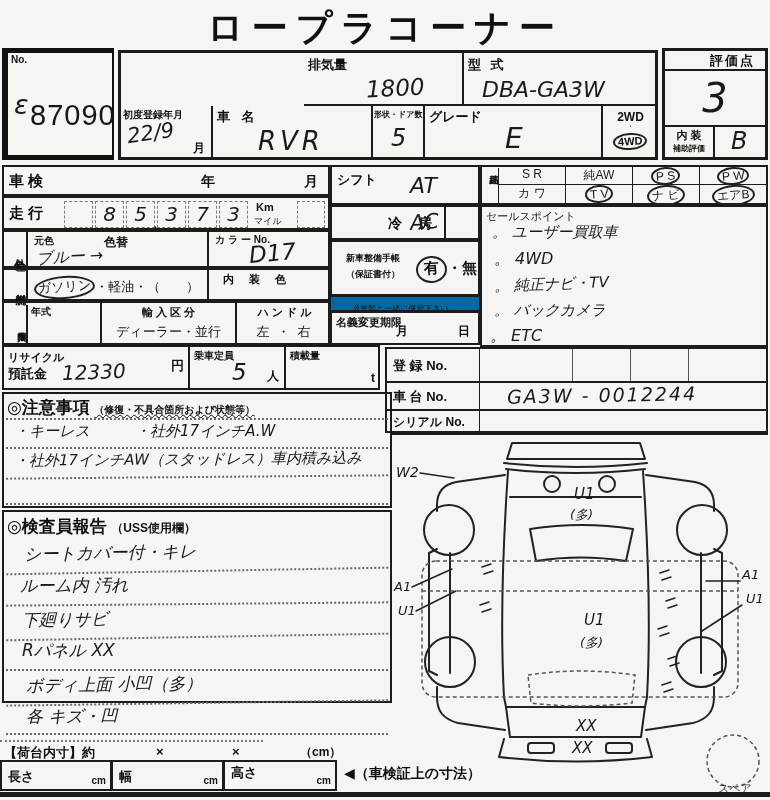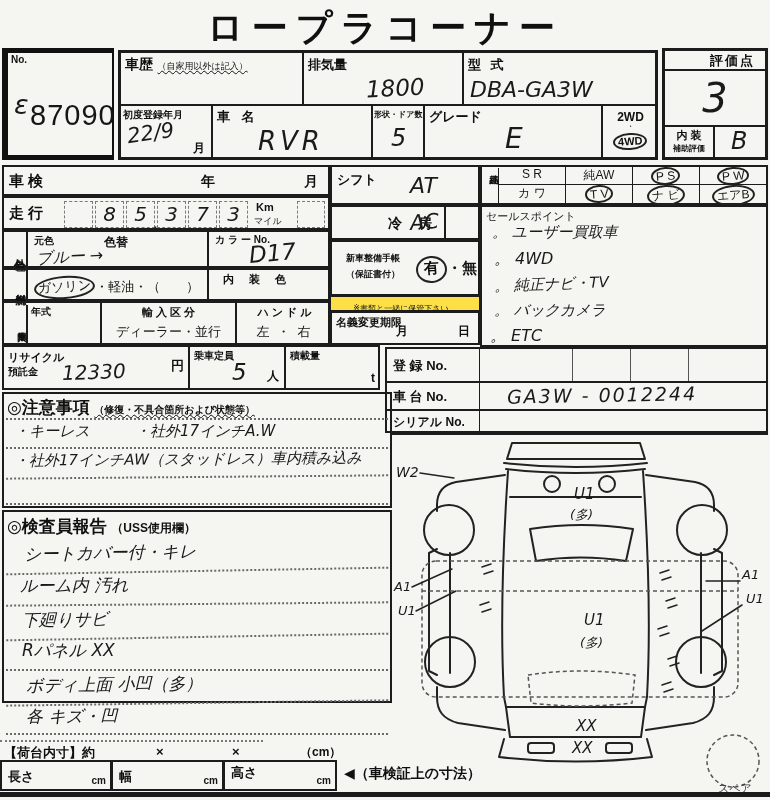--- a/index.html
+++ b/index.html
@@ -27,31 +27,27 @@
   <div class="abs lbl" style="top:4px;left:0;width:770px;text-align:center;font-size:36px;letter-spacing:8px;">ロープラコーナー</div>
 
   <div class="abs" style="top:48px;left:2px;width:112px;height:112px;border-left:6px solid #111;border-top:5px solid #111;border-bottom:5px solid #111;border-right:2px solid #111;">
     <span class="abs lbl" style="top:1px;left:3px;font-size:10px;">No.</span>
     <span class="abs hw" style="top:36px;left:6px;font-size:27px;">ε</span>
     <span class="abs" style="top:46px;left:22px;font-size:29px;letter-spacing:1px;">87090</span>
   </div>
 
   <div class="bx" style="top:50px;left:118px;width:540px;height:110px;border-width:3px;">
 
-    <div class="abs" style="top:0;left:0;width:183px;height:53px;border-right:2px solid #1c1c1c;border-bottom:2px solid #1c1c1c;">
-      <span class="lbl" style="font-size:14px;margin:3px 0 0 4px;display:inline-block;">車歴</span>
-      <span style="font-size:9px;text-decoration:underline wavy 1px;">（自家用以外は記入）</span>
-    </div>
     <div class="abs" style="top:0;left:183px;width:160px;height:53px;border-right:2px solid #1c1c1c;border-bottom:2px solid #1c1c1c;">
       <span class="abs lbl" style="top:3px;left:4px;font-size:13px;">排気量</span>
       <span class="abs hw" style="top:22px;left:62px;font-size:23px;transform:rotate(-3deg);">1800</span>
     </div>
     <div class="abs" style="top:0;left:343px;width:194px;height:53px;border-bottom:2px solid #1c1c1c;">
       <span class="abs lbl" style="top:3px;left:4px;font-size:13px;letter-spacing:3px;">型 式</span>
-      <span class="abs hw" style="top:24px;left:6px;font-size:22px;">DBA-GA3W</span>
+      <span class="abs hw" style="top:24px;left:18px;font-size:22px;">DBA-GA3W</span>
     </div>
 
     <div class="abs" style="top:53px;left:0;width:92px;height:54px;border-right:2px solid #1c1c1c;">
       <span class="abs lbl" style="top:2px;left:2px;font-size:10px;">初度登録年月</span>
       <span class="abs hw" style="top:15px;left:6px;font-size:21px;transform:rotate(-8deg);">22/9</span>
       <span class="abs lbl" style="bottom:3px;right:6px;font-size:12px;">月</span>
     </div>
     <div class="abs" style="top:53px;left:92px;width:160px;height:54px;border-right:2px solid #1c1c1c;">
       <span class="abs lbl" style="top:2px;left:4px;font-size:13px;letter-spacing:4px;">車 名</span>
       <span class="abs hw" style="top:20px;left:45px;font-size:26px;letter-spacing:4px;">RVR</span>
@@ -139,21 +135,21 @@
     </div>
     <div class="abs" style="top:0;left:98px;width:135px;height:100%;border-right:2px solid #1c1c1c;text-align:center;">
       <div class="lbl" style="font-size:11px;margin-top:2px;">輸 入 区 分</div>
       <div style="font-size:13px;margin-top:3px;">ディーラー・並行</div>
     </div>
   </div>
 
   <div class="bx" style="top:345px;left:2px;width:378px;height:45px;">
     <div class="abs" style="top:0;left:0;width:186px;height:100%;border-right:2px solid #1c1c1c;">
       <div class="lbl" style="font-size:11px;margin:3px 0 0 4px;">リサイクル</div>
-      <div class="lbl" style="font-size:10px;margin-left:4px;">預託金</div>
+      <div class="lbl" style="font-size:13px;margin-left:4px;">預託金</div>
       <span class="abs hw" style="top:13px;left:58px;font-size:20px;transform:rotate(-2deg);">12330</span>
       <span class="abs lbl" style="top:10px;right:4px;font-size:13px;">円</span>
     </div>
     <div class="abs" style="top:0;left:186px;width:96px;height:100%;border-right:2px solid #1c1c1c;">
       <span class="abs lbl" style="top:2px;left:4px;font-size:10px;">乗車定員</span>
       <span class="abs hw" style="top:12px;left:42px;font-size:23px;">5</span>
       <span class="abs lbl" style="bottom:3px;right:5px;font-size:12px;">人</span>
     </div>
     <div class="abs" style="top:0;left:282px;width:94px;height:100%;">
       <span class="abs lbl" style="top:2px;left:4px;font-size:10px;">積載量</span>
@@ -173,21 +169,21 @@
   </div>
   <div class="bx" style="top:240px;left:330px;width:150px;height:56px;">
     <div class="abs" style="top:10px;left:3px;width:76px;text-align:center;">
       <div class="lbl" style="font-size:9px;">新車整備手帳</div>
       <div class="lbl" style="font-size:9px;margin-top:3px;">（保証書付）</div>
     </div>
     <div class="abs" style="top:14px;left:84px;font-size:15px;">
       <span class="circled lbl" style="padding:1px 6px 3px;">有</span><span class="lbl">・</span><span class="lbl">無</span>
     </div>
   </div>
-  <div class="abs" style="top:296px;left:330px;width:150px;height:15px;border:1px solid #1c1c1c;text-align:center;background:#fde047;">
+  <div class="abs" style="top:296px;left:330px;width:150px;height:15px;border:1px solid #1c1c1c;text-align:center;background:#0369a1;">
     <span style="font-size:8px;line-height:13px;">※書類と一緒に保管下さい。</span>
   </div>
   <div class="bx" style="top:311px;left:330px;width:150px;height:34px;">
     <span class="abs lbl" style="top:2px;left:4px;font-size:11px;">名義変更期限</span>
     <span class="abs lbl" style="bottom:3px;left:64px;font-size:12px;">月</span>
     <span class="abs lbl" style="bottom:3px;right:8px;font-size:12px;">日</span>
   </div>
 
   <div class="bx" style="top:165px;left:480px;width:288px;height:40px;">
     <div class="abs vtext lbl" style="top:1px;left:0;width:17px;height:100%;font-size:9px;padding-left:3px;border-right:1px solid #1c1c1c;">純正品</div>

